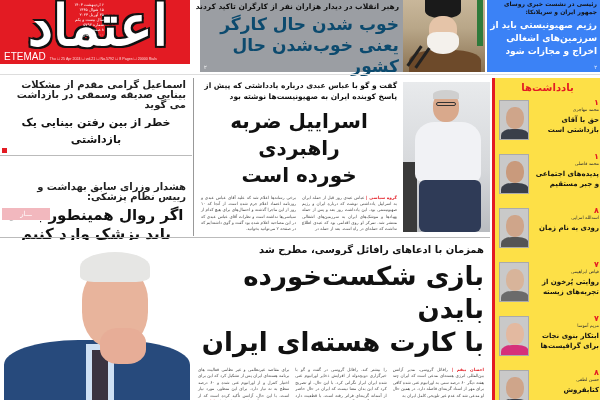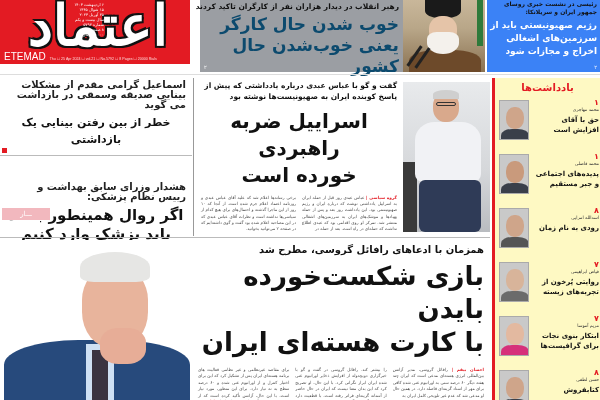--- a/index.html
+++ b/index.html
@@ -58,21 +58,21 @@
 
   #abdi-photo { left: 403px; top: 82px; width: 87px; height: 150px; background: linear-gradient(180deg, #e8eaec 0%, #d5d7da 60%, #b9bcc0 100%); overflow: hidden; }
   .abdi-head { position: absolute; left: 30px; top: 10px; width: 26px; height: 30px; background: #d9a98c; border-radius: 45%; }
   .abdi-hair { position: absolute; left: 30px; top: 8px; width: 26px; height: 9px; background: #cfcfcf; border-radius: 50% 50% 0 0; }
   .abdi-glasses { position: absolute; left: 33px; top: 20px; width: 20px; height: 4px; border: 1px solid #333; border-radius: 2px; }
   .abdi-shirt { position: absolute; left: 12px; top: 40px; width: 66px; height: 60px; background: #f1f2f5; border-radius: 30% 30% 8px 8px; }
   .abdi-pants { position: absolute; left: 16px; top: 98px; width: 62px; height: 52px; background: #2f3b57; border-radius: 6px; }
   .abdi-chair { position: absolute; left: 0; top: 80px; width: 14px; height: 70px; background: #3a3a3a; }
 
   
-  #notes { left: 492px; top: 78px; width: 108px; height: 322px; background: #fef9c3; border-left: 3px solid #e31b23; padding: 3px 4px; overflow: hidden; }
+  #notes { left: 492px; top: 78px; width: 108px; height: 322px; background: #fde047; border-left: 3px solid #e31b23; padding: 3px 4px; overflow: hidden; }
   #notes-title { font-size: 10px; font-weight: bold; color: #e31b23; text-align: center; line-height: 14px; }
   .note { position: relative; height: 51px; margin-top: 3px; }
   .note-photo { position: absolute; left: 0; top: 2px; width: 30px; height: 40px; background: #c9c9c9; border: 1px solid #aaa; overflow: hidden; }
   .note-photo .ph-head { position: absolute; left: 6px; top: 6px; width: 18px; height: 22px; border-radius: 45%; background: #cfa58a; }
   .note-photo .ph-body { position: absolute; left: 1px; top: 28px; width: 28px; height: 16px; border-radius: 40% 40% 0 0; background: #3a3f4a; }
   .note-text { position: absolute; left: 34px; top: 0; width: 66px; direction: rtl; text-align: right; }
   .note-page { font-size: 8px; font-weight: bold; color: #e31b23; line-height: 9px; }
   .note-author { font-size: 4.5px; color: #333; line-height: 6px; }
   .note-title { font-size: 7px; font-weight: bold; color: #111; line-height: 10px; margin-top: 2px; }
 
@@ -182,21 +182,21 @@
   <div id="notes-title">یادداشت‌ها</div>
 
   <div class="note">
     <div class="note-photo">
         <div class="ph-body"></div>
         <div class="ph-head"></div>
       </div>
     <div class="note-text">
       <div class="note-page">۱</div>
       <div class="note-author">محمد مهاجری</div>
-      <div class="note-title">حق با آقای افزایش است</div>
+      <div class="note-title">حق با آقای بازداشتی است</div>
     </div>
   </div>
 
   <div class="note">
     <div class="note-photo">
         <div class="ph-body"></div>
         <div class="ph-head" style="background:#c99a7c;"></div>
       </div>
     <div class="note-text">
       <div class="note-page">۱</div>

